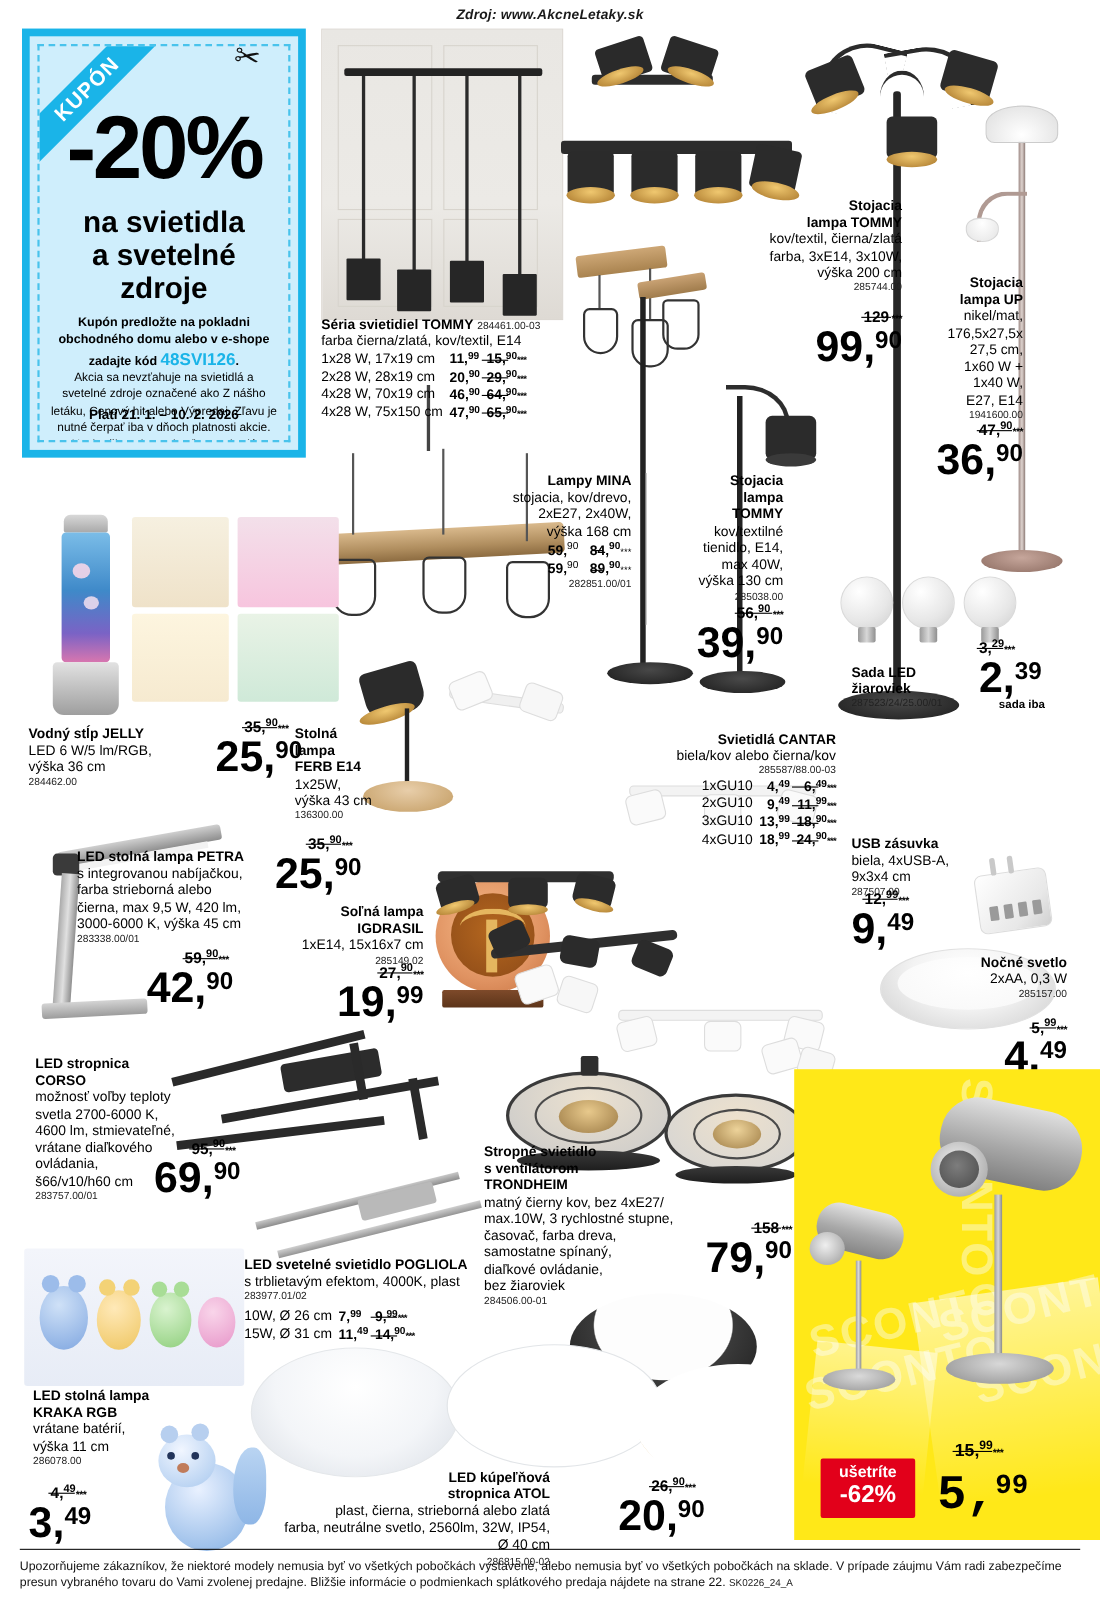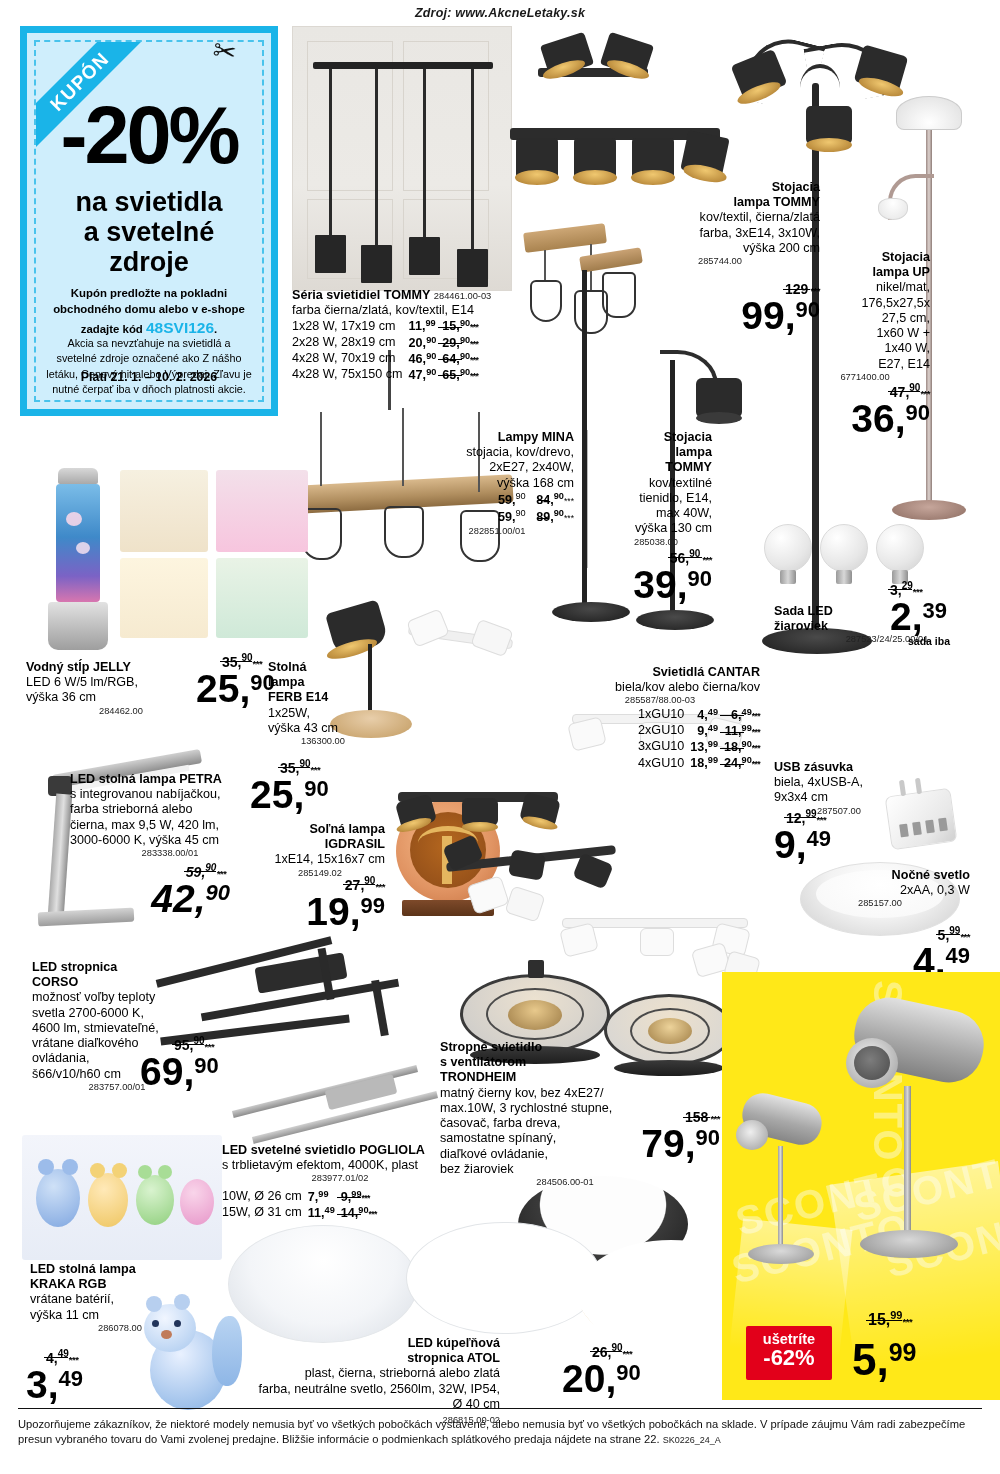--- a/index.html
+++ b/index.html
@@ -71,21 +71,21 @@
     text-align: center; font-size: 10.8px; line-height: 1.42;
   }
   .coupon-valid {
     position: absolute; left: 0; right: 0; bottom: 16px;
     text-align: center; font-size: 12.4px; font-weight: bold;
   }
 
   
   .tb { font-size: 12.6px; line-height: 1.21; }
   .tb .t { font-weight: bold; }
-  .tb .code { font-size: 9.3px; color: #222; text-align: center; }
+  .tb .code { font-size: 9.3px; color: #222; }
   .r { text-align: right; }
 
   
   .price { font-weight: bold; line-height: .92; white-space: nowrap; }
   .price .int { font-size: 31px; }
   .price .dec { font-size: 18px; vertical-align: 9px; }
   .price.big .int { font-size: 39px; }
   .price.big .dec { font-size: 22px; vertical-align: 12px; }
   .old {
     font-weight: bold; font-size: 14px; white-space: nowrap;
@@ -480,21 +480,21 @@
 
 <div class="abs tb r" style="left:800px;top:250px;width:130px;">
   <div class="t" style="white-space:pre-line">Stojacia
 lampa UP</div>
   <div style="white-space:pre-line">nikel/mat,
 176,5x27,5x
 27,5 cm,
 1x60 W +
 1x40 W,
 E27, E14</div>
-  <div class="code">6771400.00</div>
+  <div class="code">1941600.00</div>
 </div>
 <div class="abs r" style="left:790px;top:382px;width:140px;">
   <div class="old strike"><span>47,</span><sup style="font-size:10px">90</sup><span class="st">***</span></div>
   <div class="price big"><span class="int">36,</span><span class="dec">90</span></div>
 </div>
 
 <div class="abs tb r" style="left:420px;top:430px;width:154px;">
   <div class="t">Lampy MINA</div>
   <div style="white-space:pre-line">stojacia, kov/drevo,
 2xE27, 2x40W,
@@ -614,21 +614,21 @@
 </div>
 
 <div class="abs tb" style="left:70px;top:772px;width:200px;">
   <div class="t">LED stolná lampa PETRA</div>
   <div style="white-space:pre-line">s integrovanou nabíjačkou,
 farba strieborná alebo
 čierna, max 9,5 W, 420 lm,
 3000-6000 K, výška 45 cm</div>
   <div class="code">283338.00/01</div>
 </div>
-<div class="abs" style="left:30px;top:862px;width:200px;text-align:right;font-style:italic;">
+<div class="abs" style="left:12px;top:862px;width:200px;text-align:right;">
   <div class="old strike" style="margin-right:4px;"><span>59,</span><sup style="font-size:10px">90</sup><span class="st">***</span></div>
   <div class="price big"><span class="int">42,</span><span class="dec">90</span></div>
 </div>
 
 <div class="abs tb r" style="left:255px;top:822px;width:130px;">
   <div class="t" style="white-space:pre-line">Soľná lampa
 IGDRASIL</div>
   <div>1xE14, 15x16x7 cm</div>
   <div class="code">285149.02</div>
 </div>
@@ -736,21 +736,21 @@
   <div class="abs" style="left:12px;top:126px;width:110px;height:200px;">
     <div class="abs" style="left:8px;top:0px;width:80px;height:42px;background:linear-gradient(180deg,#e2e2e2,#a8a8a8 55%,#868686);border-radius:20px;transform:rotate(14deg);"></div>
     <div class="abs round" style="left:2px;top:22px;width:32px;height:30px;background:radial-gradient(circle at 45% 40%,#efefef,#9a9a9a);"></div>
     <div class="abs" style="left:44px;top:48px;width:5px;height:102px;background:linear-gradient(90deg,#a0a0a0,#d8d8d8,#8c8c8c);"></div>
     <div class="abs round" style="left:14px;top:146px;width:66px;height:20px;background:radial-gradient(ellipse at 50% 35%,#dadada,#949494);"></div>
   </div>
 
 
   <div class="abs" style="left:130px;bottom:20px;width:140px;">
     <div class="old strike" style="margin-left:16px;font-size:16px;"><span>15,</span><sup style="font-size:11px">99</sup><span class="st">***</span></div>
-    <div class="price" style="margin-top:10px;"><span class="int" style="font-size:44px">5,</span><span class="dec" style="font-size:25px;vertical-align:14px">99</span></div>
+    <div class="price" style="margin-top:10px;font-family:Liberation Mono, monospace;"><span class="int" style="font-size:44px">5,</span><span class="dec" style="font-size:25px;vertical-align:14px">99</span></div>
   </div>
 
   <div class="savebox">
     <div class="l1">ušetríte</div>
     <div class="l2">-62%</div>
   </div>
 </div>
 
 <div class="abs footrule"></div>
 <div class="abs footer">

